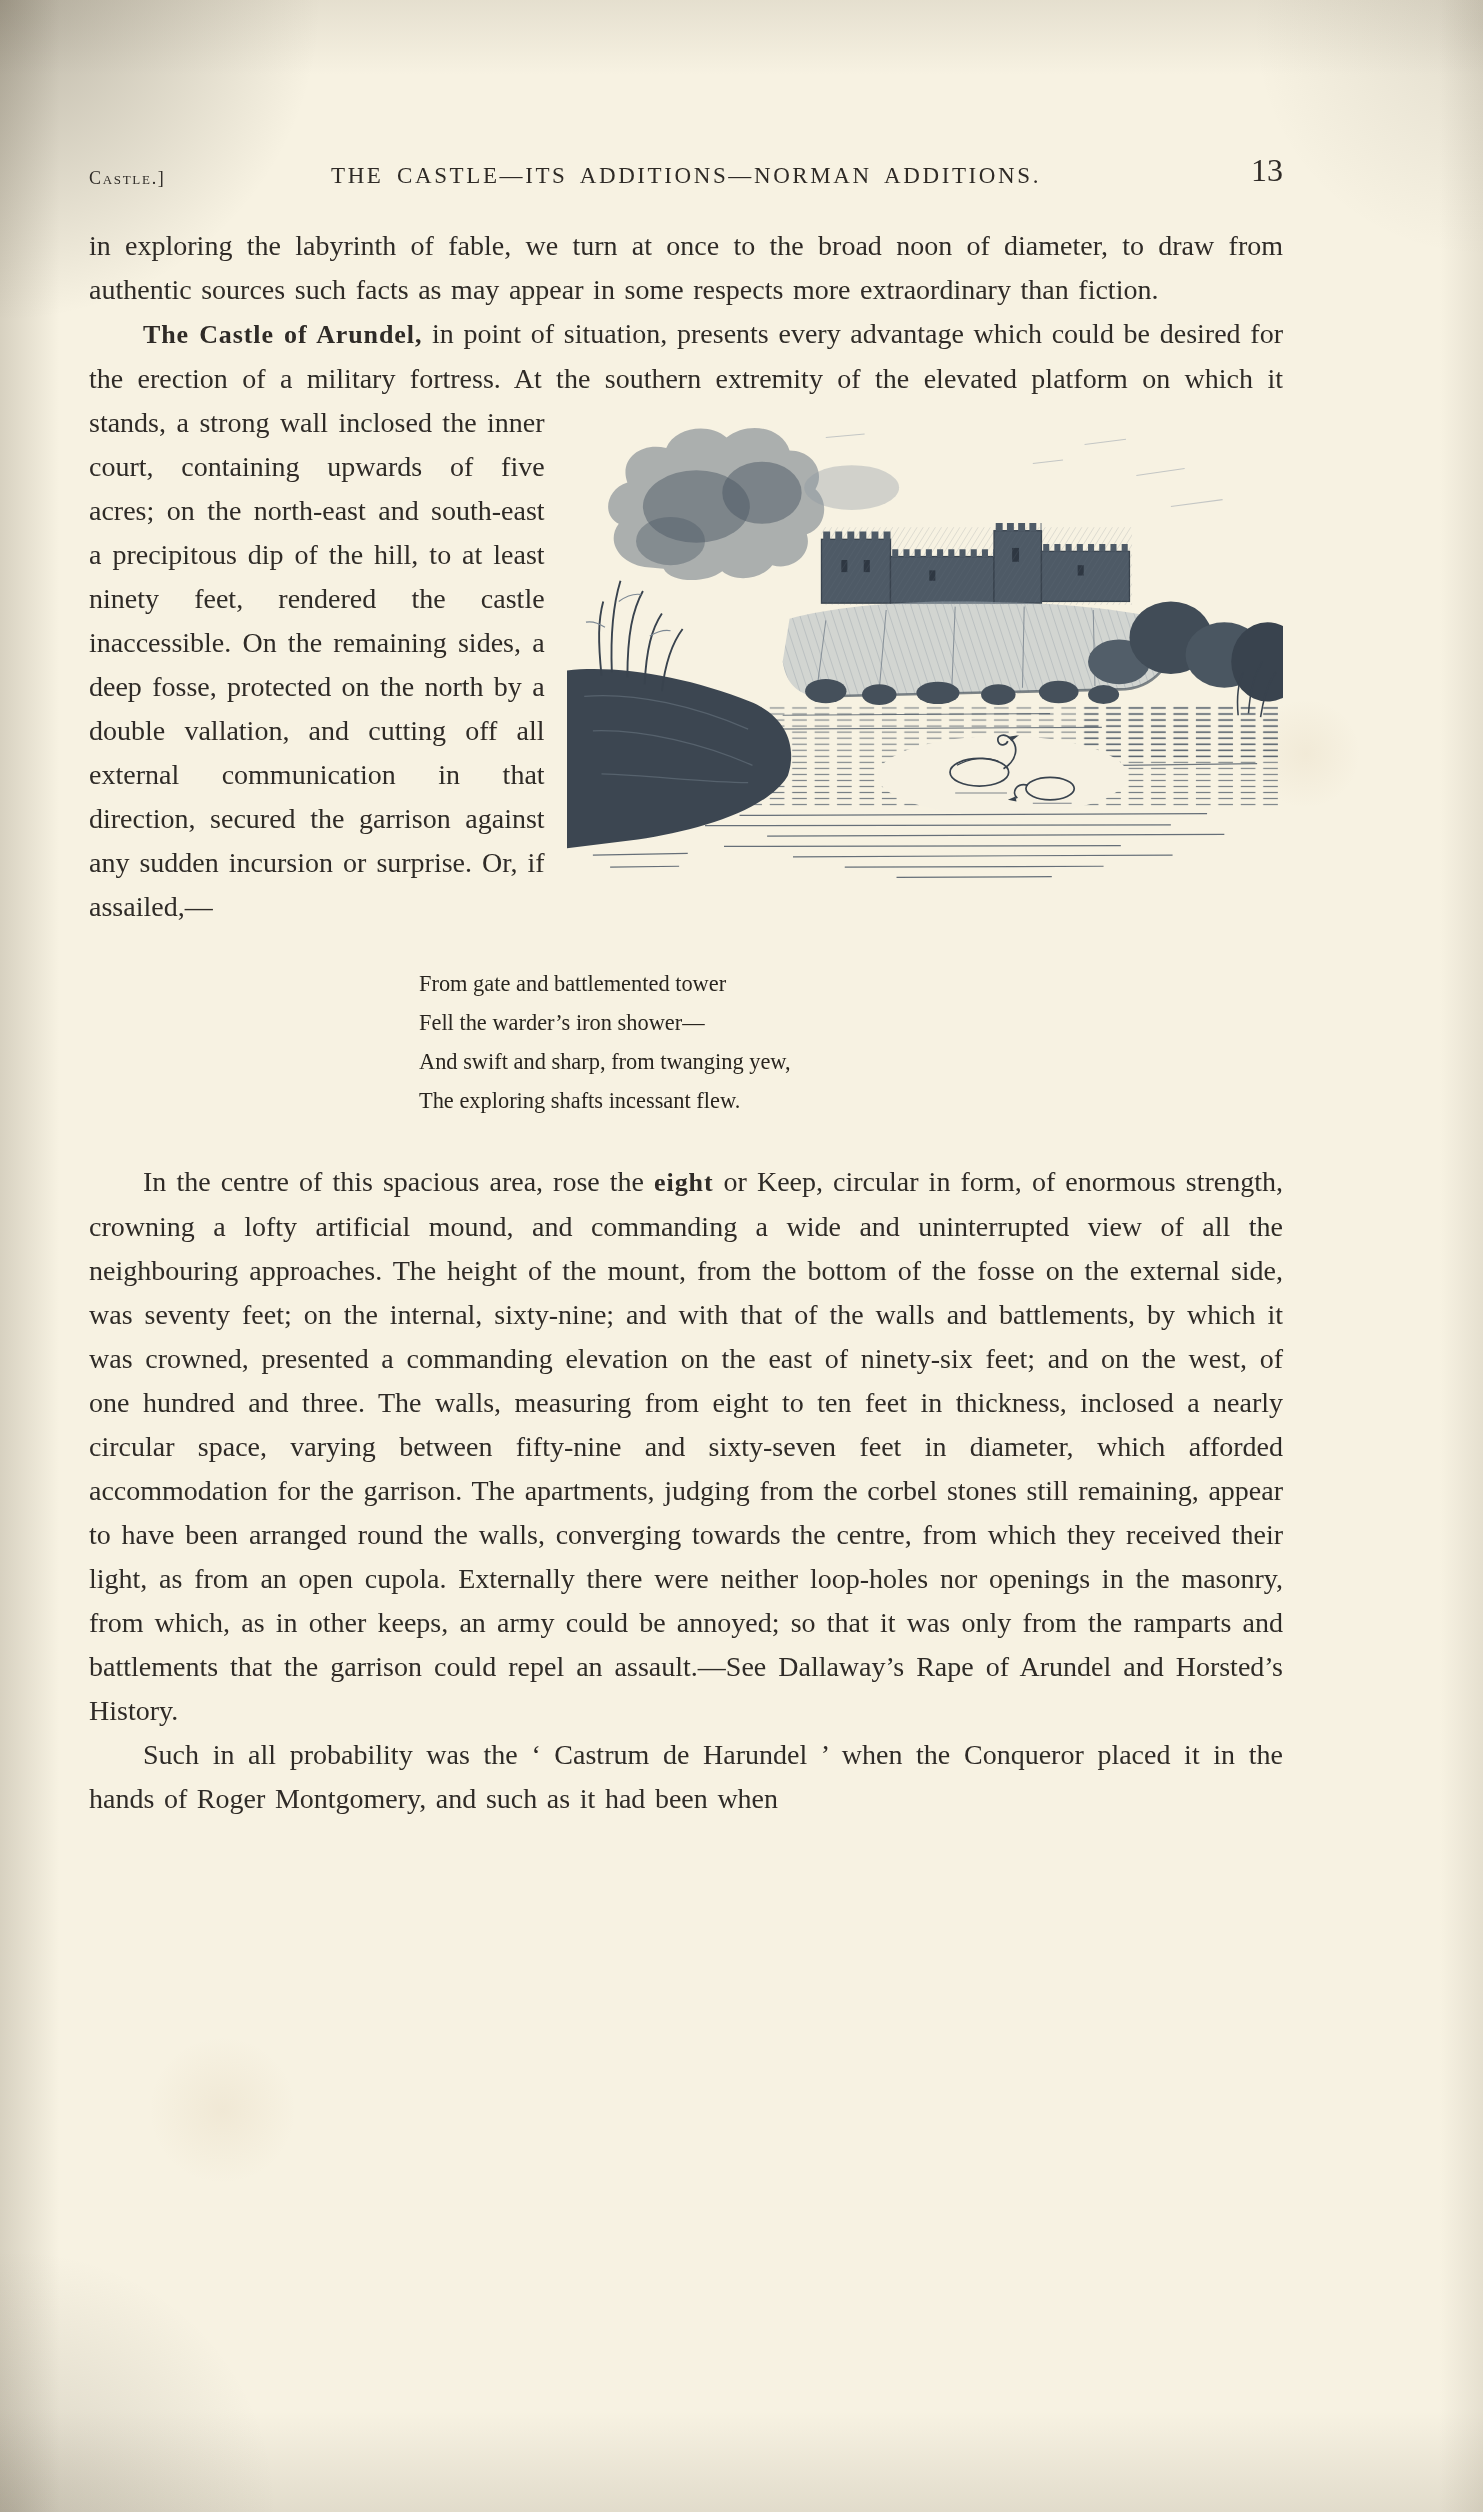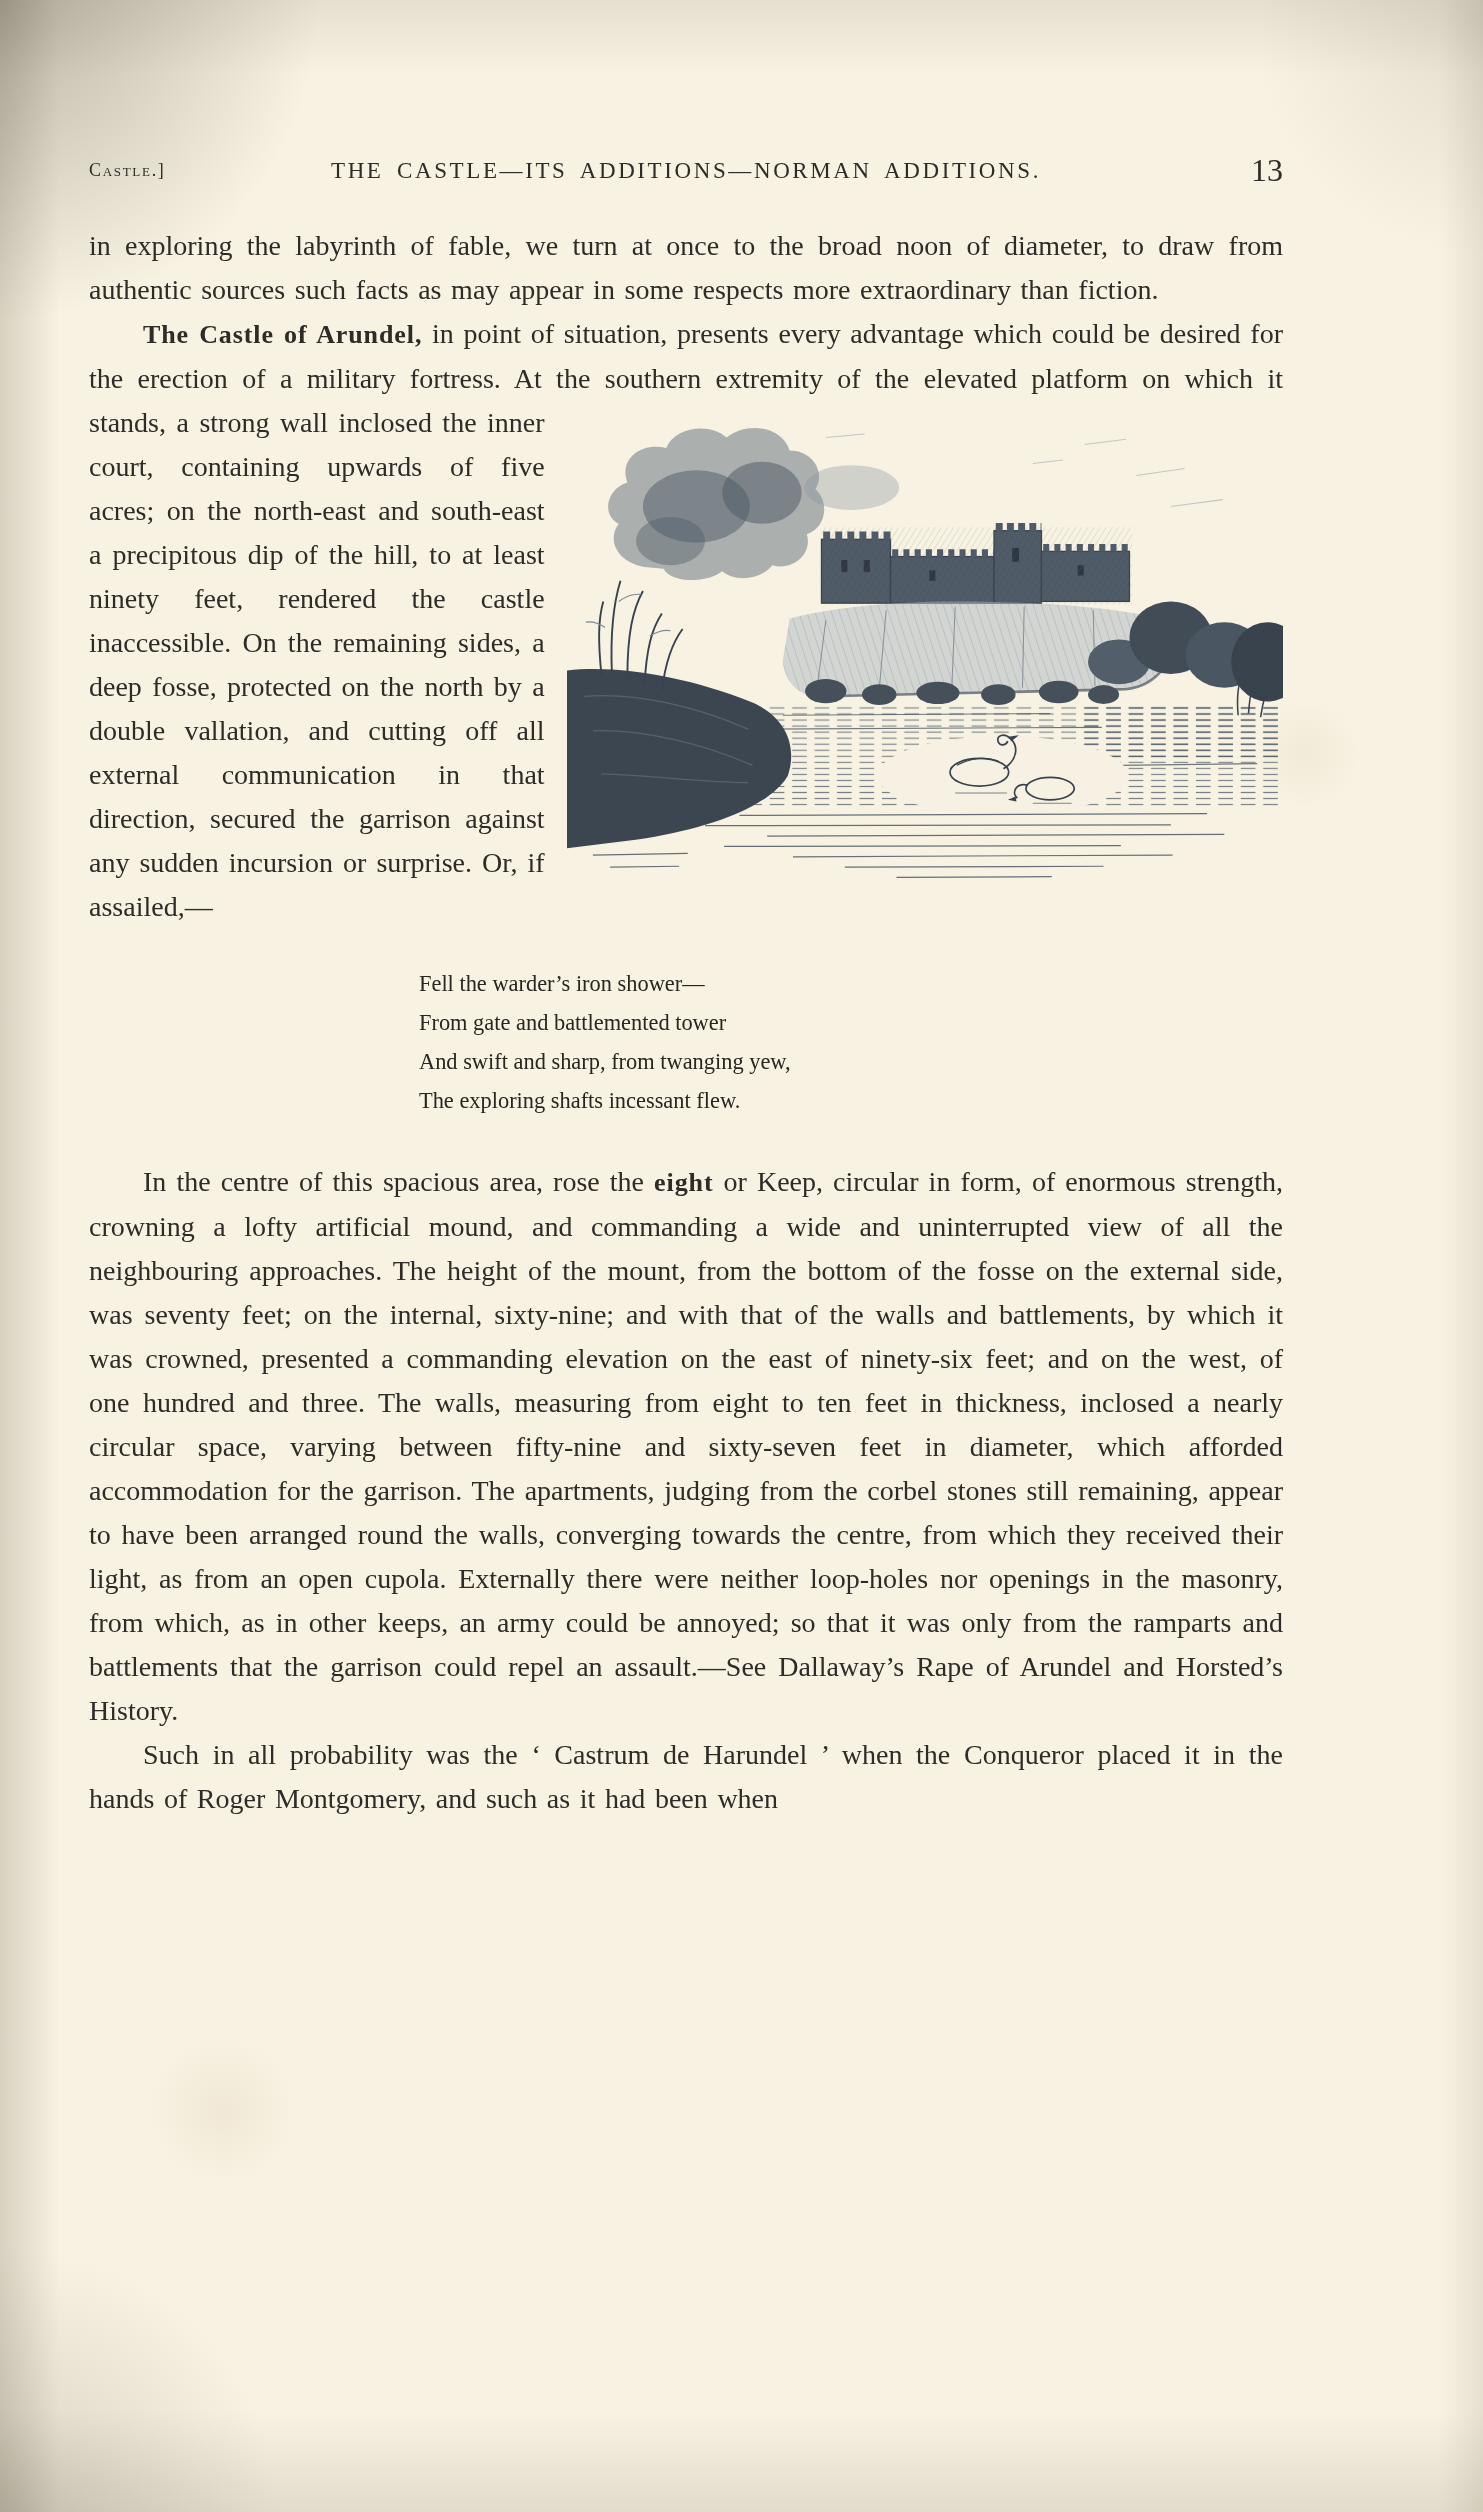--- a/index.html
+++ b/index.html
@@ -16,21 +16,21 @@
       radial-gradient(circle at 1% 100%, rgba(48,40,26,0.16), rgba(48,40,26,0) 9%),
       radial-gradient(circle at 15% 84%, rgba(150,105,45,0.07), rgba(150,105,45,0) 3%),
       radial-gradient(circle at 88% 30%, rgba(150,105,45,0.06), rgba(150,105,45,0) 2.5%),
       linear-gradient(to right, rgba(70,58,38,0.18), rgba(70,58,38,0) 4%),
       linear-gradient(to left, rgba(70,58,38,0.10), rgba(70,58,38,0) 3%),
       linear-gradient(to bottom, rgba(70,58,38,0.10), rgba(70,58,38,0) 3%),
       linear-gradient(to top, rgba(70,58,38,0.12), rgba(70,58,38,0) 4%);
     overflow:hidden;
   }
   .content{position:absolute;left:89px;top:152px;width:1194px;}
-  .running-header{display:flex;align-items:center;margin-bottom:35px;}
+  .running-header{display:flex;align-items:flex-end;margin-bottom:35px;}
   .rh-left{font-variant:small-caps;font-size:18px;letter-spacing:1.7px;width:190px;}
   .rh-center{flex:1;text-align:center;font-size:23px;letter-spacing:2.6px;word-spacing:5.2px;}
   .rh-right{width:190px;text-align:right;font-size:32px;}
   p.body-para{
     margin:0;
     font-size:28px;line-height:44px;
     text-align:justify;word-spacing:2.6px;
   }
   p.indent{text-indent:54px;}
   .gothic{font-weight:bold;font-size:26px;letter-spacing:0.9px;}
@@ -206,22 +206,22 @@
             <line x1="382" y1="550" x2="562" y2="549"></line>
             <line x1="30" y1="524" x2="140" y2="522"></line>
             <line x1="50" y1="538" x2="130" y2="537"></line>
           </g>
         </svg>
       </span>
       <span>extremity of the elevated platform on which it stands, a strong wall inclosed the inner court, containing upwards of five acres; on the north-east and south-east a precipitous dip of the hill, to at least ninety feet, rendered the castle inaccessible.  On the remaining sides, a deep fosse, protected on the north by a double vallation, and cutting off all external communication in that direction, secured the garrison against any sudden incursion or surprise.  Or, if assailed,—</span>
     </p>
 
     <div class="poem">
+      <div class="poem-line">From gate and battlemented tower</div>
       <div class="poem-line">Fell the warder’s iron shower—</div>
-      <div class="poem-line">From gate and battlemented tower</div>
       <div class="poem-line">And swift and sharp, from twanging yew,</div>
       <div class="poem-line">The exploring shafts incessant flew.</div>
     </div>
 
     <p class="body-para indent">
       <span>In the centre of this spacious area, rose the</span>
       <span class="gothic">eight</span>
       <span>or Keep, circular in form, of enormous strength, crowning a lofty artificial mound, and commanding a wide and uninterrupted view of all the neighbouring approaches.  The height of the mount, from the bottom of the fosse on the external side, was seventy feet; on the internal, sixty-nine; and with that of the walls and battlements, by which it was crowned, presented a commanding elevation on the east of ninety-six feet; and on the west, of one hundred and three.  The walls, measuring from eight to ten feet in thickness, inclosed a nearly circular space, varying between fifty-nine and sixty-seven feet in diameter, which afforded accommodation for the garrison.  The apartments, judging from the corbel stones still remaining, appear to have been arranged round the walls, converging towards the centre, from which they received their light, as from an open cupola.  Externally there were neither loop-holes nor openings in the masonry, from which, as in other keeps, an army could be annoyed; so that it was only from the ramparts and battlements that the garrison could repel an assault.—See Dallaway’s Rape of Arundel and Horsted’s History.</span>
     </p>
 

